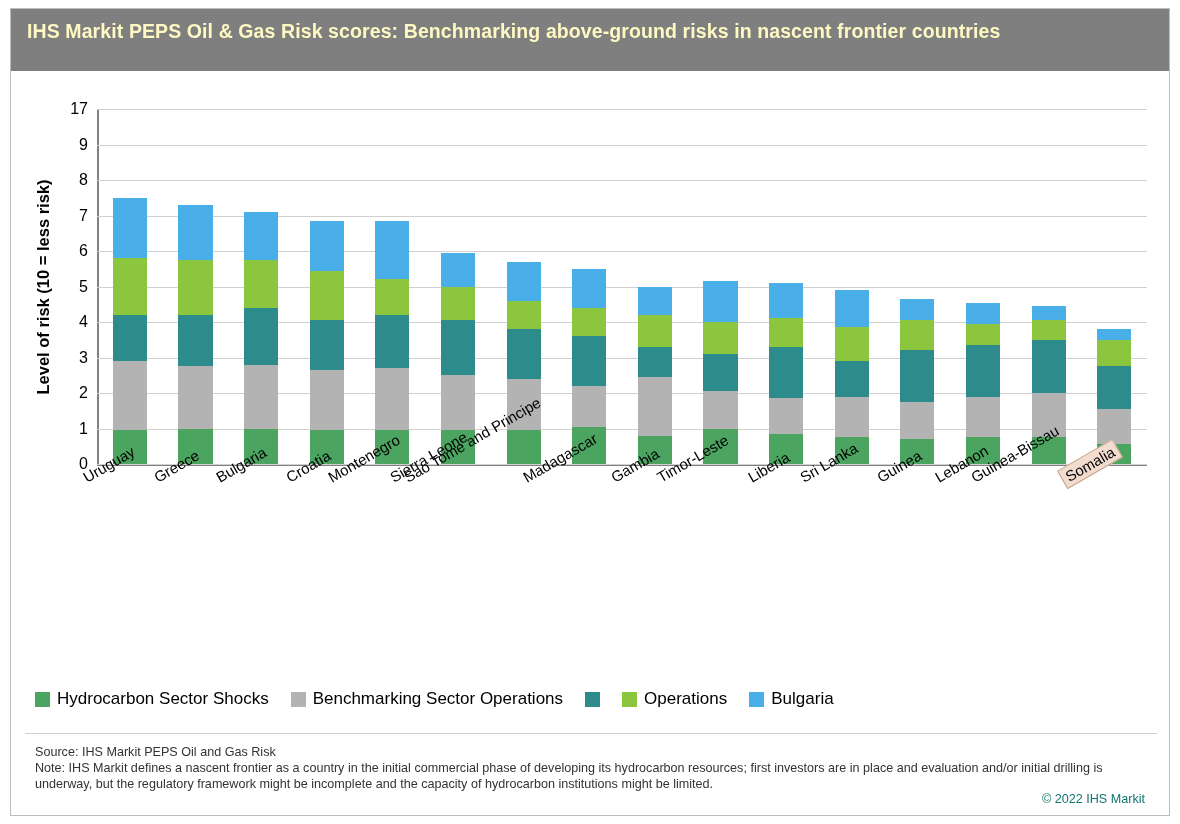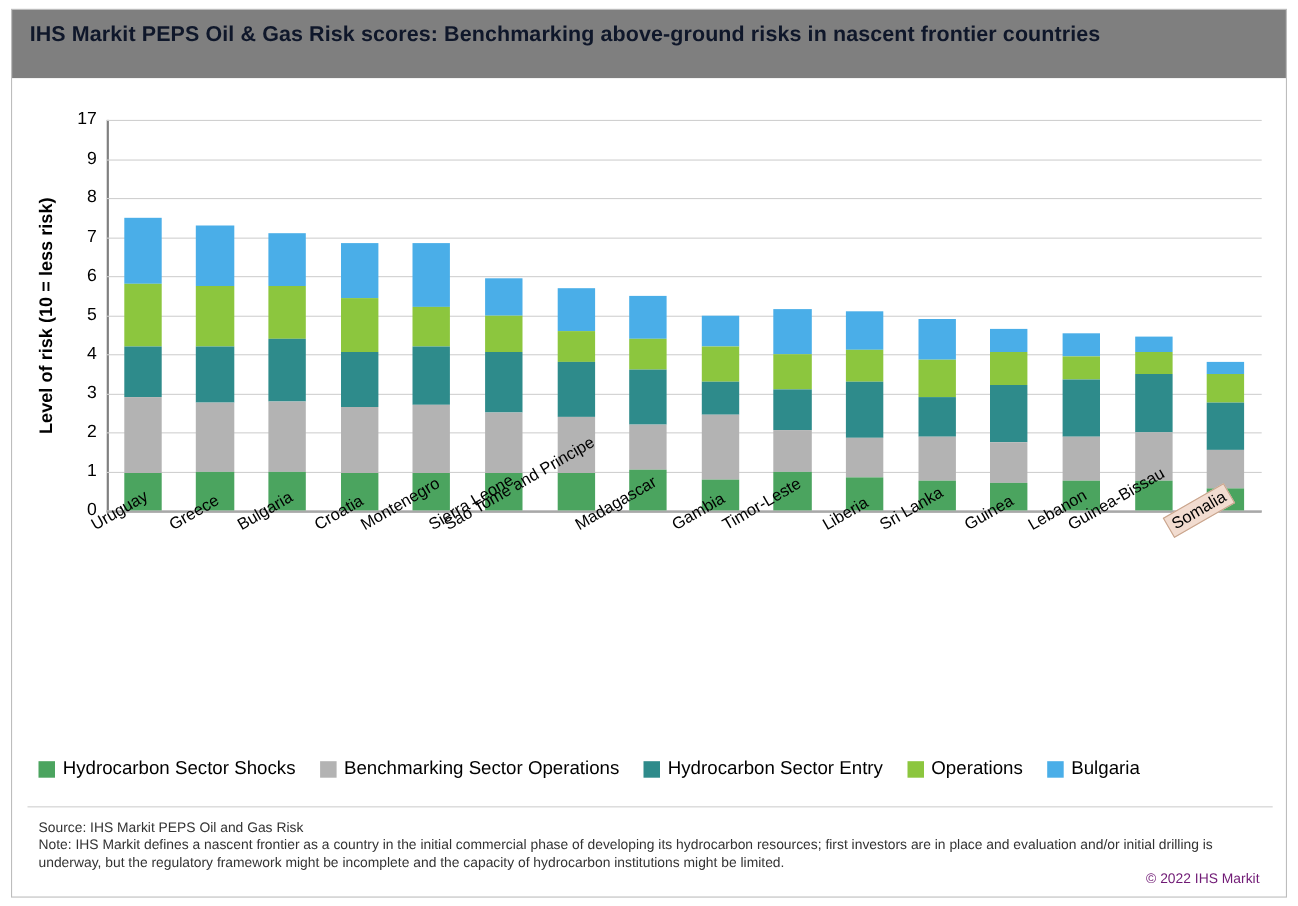--- a/index.html
+++ b/index.html
@@ -1,36 +1,36 @@
 <!DOCTYPE html>
 <html><head>
 <meta charset="utf-8">
 <style>
   html,body{margin:0;padding:0;background:#ffffff;}
   body{font-family:"Liberation Sans", sans-serif;}
   #page{position:relative;width:1180px;height:824px;background:#ffffff;box-sizing:border-box;}
   #frame{position:absolute;left:10px;top:8px;width:1160px;height:808px;border:1px solid #bdbdbd;box-sizing:border-box;background:#fff;}
   #title-bar{position:absolute;left:0;top:0;width:100%;height:62px;background:#7f7f7f;box-sizing:border-box;padding:10px 16px 0 16px;}
-  #title-text{color:#0f172a;font-size:19.5px;font-weight:bold;line-height:25px;letter-spacing:0.1px;}
+  #title-text{color:#fef9c3;font-size:19.5px;font-weight:bold;line-height:25px;letter-spacing:0.1px;}
   #plot-area{position:absolute;left:86px;top:100px;width:1050px;height:355px;}
   .grid-line{position:absolute;left:0;width:100%;height:1px;background:#d0d0d0;}
   .axis-label{position:absolute;right:calc(100% + 9px);font-size:16px;color:#000;transform:translateY(-9px);white-space:nowrap;}
   #y-axis-title{position:absolute;left:20px;top:100px;height:355px;width:24px;}
   #y-axis-title span{position:absolute;left:50%;top:50%;transform:translate(-50%,-50%) rotate(-90deg);white-space:nowrap;font-size:16.5px;font-weight:bold;color:#000;}
   #x-axis-line{position:absolute;left:86px;top:455px;width:1050px;height:2px;background:#808080;}
   #y-axis-line{position:absolute;left:86px;top:100px;width:2px;height:357px;background:#808080;}
   .bar-col{position:absolute;bottom:0;display:flex;flex-direction:column-reverse;}
   .seg{width:100%;}
   .tick-label{position:absolute;font-size:15px;color:#000;white-space:nowrap;transform-origin:left top;transform:rotate(-30deg);}
   .tick-label.highlight{background:#f2dcd0;border:1px solid #c8a48c;padding:1px 4px;}
   #legend{position:absolute;left:24px;top:680px;width:1120px;display:flex;align-items:center;gap:22px;font-size:17px;}
   .legend-item{display:flex;align-items:center;gap:7px;white-space:nowrap;}
   .legend-swatch{width:15px;height:15px;display:inline-block;}
   #notes{position:absolute;left:24px;top:735px;width:1115px;font-size:12.6px;color:#333;line-height:16px;}
-  #copyright{position:absolute;right:24px;top:783px;font-size:12.6px;color:#701a75;}
+  #copyright{position:absolute;right:24px;top:783px;font-size:12.6px;color:#0f766e;}
   #sep{position:absolute;left:14px;top:724px;width:1132px;height:1px;background:#cfcfcf;}
 </style>
 </head>
 <body>
 
 <div id="page">
   <div id="frame">
 
     <div id="title-bar">
       <div id="title-text">IHS Markit PEPS Oil &amp; Gas Risk scores: Benchmarking above-ground risks in nascent frontier countries</div>
@@ -184,21 +184,20 @@
         <div class="legend-item">
           <span class="legend-swatch" style="background: rgb(75, 164, 95);"></span>
           <span>Hydrocarbon Sector Shocks</span>
         </div>
         <div class="legend-item">
           <span class="legend-swatch" style="background: rgb(179, 179, 179);"></span>
           <span>Benchmarking Sector Operations</span>
         </div>
         <div class="legend-item">
           <span class="legend-swatch" style="background: rgb(46, 139, 139);"></span>
-          <span>Hydrocarbon Sector Entry</span>
         </div>
         <div class="legend-item">
           <span class="legend-swatch" style="background: rgb(140, 198, 62);"></span>
           <span>Operations</span>
         </div>
         <div class="legend-item">
           <span class="legend-swatch" style="background: rgb(74, 174, 232);"></span>
           <span>Bulgaria</span>
         </div>
       </div>

